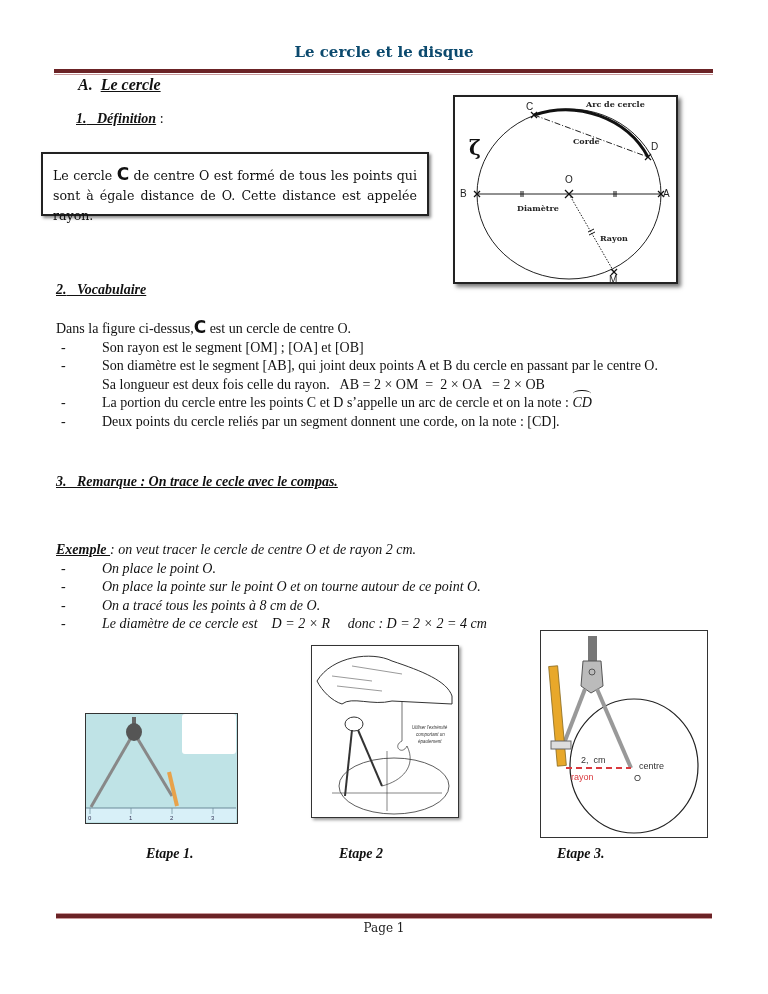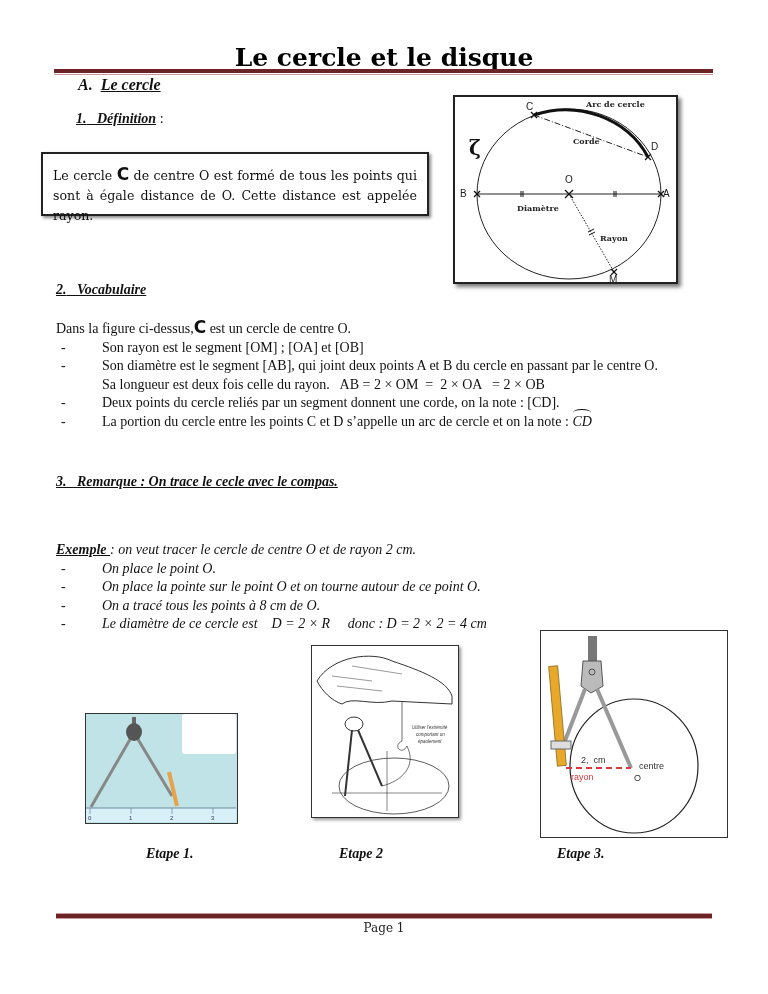--- a/index.html
+++ b/index.html
@@ -1,18 +1,18 @@
 <!DOCTYPE html>
 <html><head>
 <meta charset="utf-8">
 <style>
   html, body { margin: 0; padding: 0; background: #ffffff; }
   body { width: 768px; height: 994px; position: relative; overflow: hidden; font-family: "Liberation Serif", serif; color: #111; }
   .abs { position: absolute; }
-  .title { left: 0; width: 768px; top: 43px; text-align: center; font-family: "DejaVu Serif", serif; font-weight: bold; font-size: 25px; color: #000000; }
+  .title { left: 0; width: 768px; top: 43px; text-align: center; font-family: "DejaVu Serif", serif; font-weight: bold; font-size: 15px; color: #0c4a6e; }
   .rule-thick { background: #6b2326; height: 4px; }
   .rule-thin { background: #c99a9c; height: 2px; }
   .sec-a { left: 78px; top: 74px; font-size: 16px; font-weight: bold; font-style: italic; }
   .sec-a .lbl { text-decoration: underline; }
   .h { font-size: 14px; font-weight: bold; font-style: italic; text-decoration: underline; }
   .defbox { left: 41px; top: 152px; width: 388px; height: 64px; border: 2px solid #222; box-shadow: 2px 2px 3px #888; box-sizing: border-box; padding: 10px 10px 0 10px; font-family: "DejaVu Serif", serif; font-size: 12.6px; line-height: 20px; text-align: justify; }
   .bigC { font-family: "DejaVu Sans", sans-serif; font-weight: bold; font-size: 17px; }
   .figure { left: 453px; top: 95px; width: 225px; height: 189px; border: 2px solid #222; box-shadow: 3px 3px 4px #777; box-sizing: border-box; background: #fff; }
   .body-text { font-size: 14px; line-height: 18.5px; }
   ul.dash { list-style: none; margin: 0; padding: 0; }
@@ -97,22 +97,22 @@
 
 <div class="abs" style="left:56px; top:280px;">
   <span class="h">2.</span><span class="h">&nbsp;&nbsp;&nbsp;</span><span class="h">Vocabulaire</span>
 </div>
 
 <div class="abs body-text" style="left:56px; top:318px; width:680px;">
   <div><span>Dans la figure ci-dessus,</span><span class="bigC">C</span><span> est un cercle de centre O.</span></div>
   <ul class="dash">
     <li><span>Son rayon est le segment [OM] ; [OA] et [OB]</span></li>
     <li><span>Son diamètre est le segment [AB], qui joint deux points A et B du cercle en passant par le centre O.</span><br><span style="white-space:pre;">Sa longueur est deux fois celle du rayon.   AB = 2 × OM  =  2 × OA   = 2 × OB</span></li>
+    <li><span>La portion du cercle entre les points C et D s’appelle un arc de cercle et on la note : </span><span class="arc">CD</span></li>
     <li><span>Deux points du cercle reliés par un segment donnent une corde, on la note : [CD].</span></li>
-    <li><span>La portion du cercle entre les points C et D s’appelle un arc de cercle et on la note : </span><span class="arc">CD</span></li>
   </ul>
 </div>
 
 <div class="abs" style="left:56px; top:472px;">
   <span class="h" style="white-space:pre;">3.   Remarque : On trace le cecle avec le compas.</span>
 </div>
 
 <div class="abs body-text" style="left:56px; top:509px; width:640px;margin-top:32px;">
   <div><span class="h">Exemple </span><span class="it">: on veut tracer le cercle de centre O et de rayon 2 cm.</span></div>
   <ul class="dash it">
@@ -158,21 +158,21 @@
     <line x1="20" y1="147" x2="130" y2="147" stroke="#333" stroke-width="0.6"></line>
     <line x1="75" y1="105" x2="75" y2="165" stroke="#333" stroke-width="0.6"></line>
     <path d="M 90 55 L 90 95 C 80 100, 90 110, 95 100 C 105 120, 90 135, 70 140" fill="none" stroke="#333" stroke-width="0.7"></path>
     <text x="100" y="83" font-size="4.5" font-style="italic" fill="#333" font-family="Liberation Sans, sans-serif">Utiliser l'extrémité</text>
     <text x="104" y="90" font-size="4.5" font-style="italic" fill="#333" font-family="Liberation Sans, sans-serif">comportant un</text>
     <text x="106" y="97" font-size="4.5" font-style="italic" fill="#333" font-family="Liberation Sans, sans-serif">épaulement</text>
   </svg>
 </div>
 <div class="abs caption" style="left:339px; top:846px;">Etape 2</div>
 
-<div class="abs img-box" style="left:540px; top:630px; width:188px; height:208px;">
+<div class="abs img-box" style="left:540px; top:630px; width:168px; height:208px;">
   <svg width="165" height="205" viewBox="0 0 165 205">
     <ellipse cx="93" cy="135" rx="64" ry="67" fill="none" stroke="#222" stroke-width="1.2"></ellipse>
     <rect x="47" y="5" width="9" height="25" fill="#777"></rect>
     <path d="M 42 30 L 60 30 L 62 55 L 50 62 L 40 55 Z" fill="#bbb" stroke="#555"></path>
     <circle cx="51" cy="41" r="3" fill="none" stroke="#555"></circle>
     <line x1="44" y1="58" x2="22" y2="115" stroke="#999" stroke-width="4"></line>
     <line x1="56" y1="58" x2="90" y2="137" stroke="#999" stroke-width="4"></line>
     <rect x="12" y="35" width="9" height="100" fill="#e8a82a" stroke="#8a6a20" stroke-width="0.8" transform="rotate(-5 16 85)"></rect>
     <rect x="10" y="110" width="20" height="8" fill="#ddd" stroke="#666"></rect>
     <line x1="25" y1="137" x2="90" y2="137" stroke="#d9393e" stroke-width="1.8" stroke-dasharray="6,4"></line>

